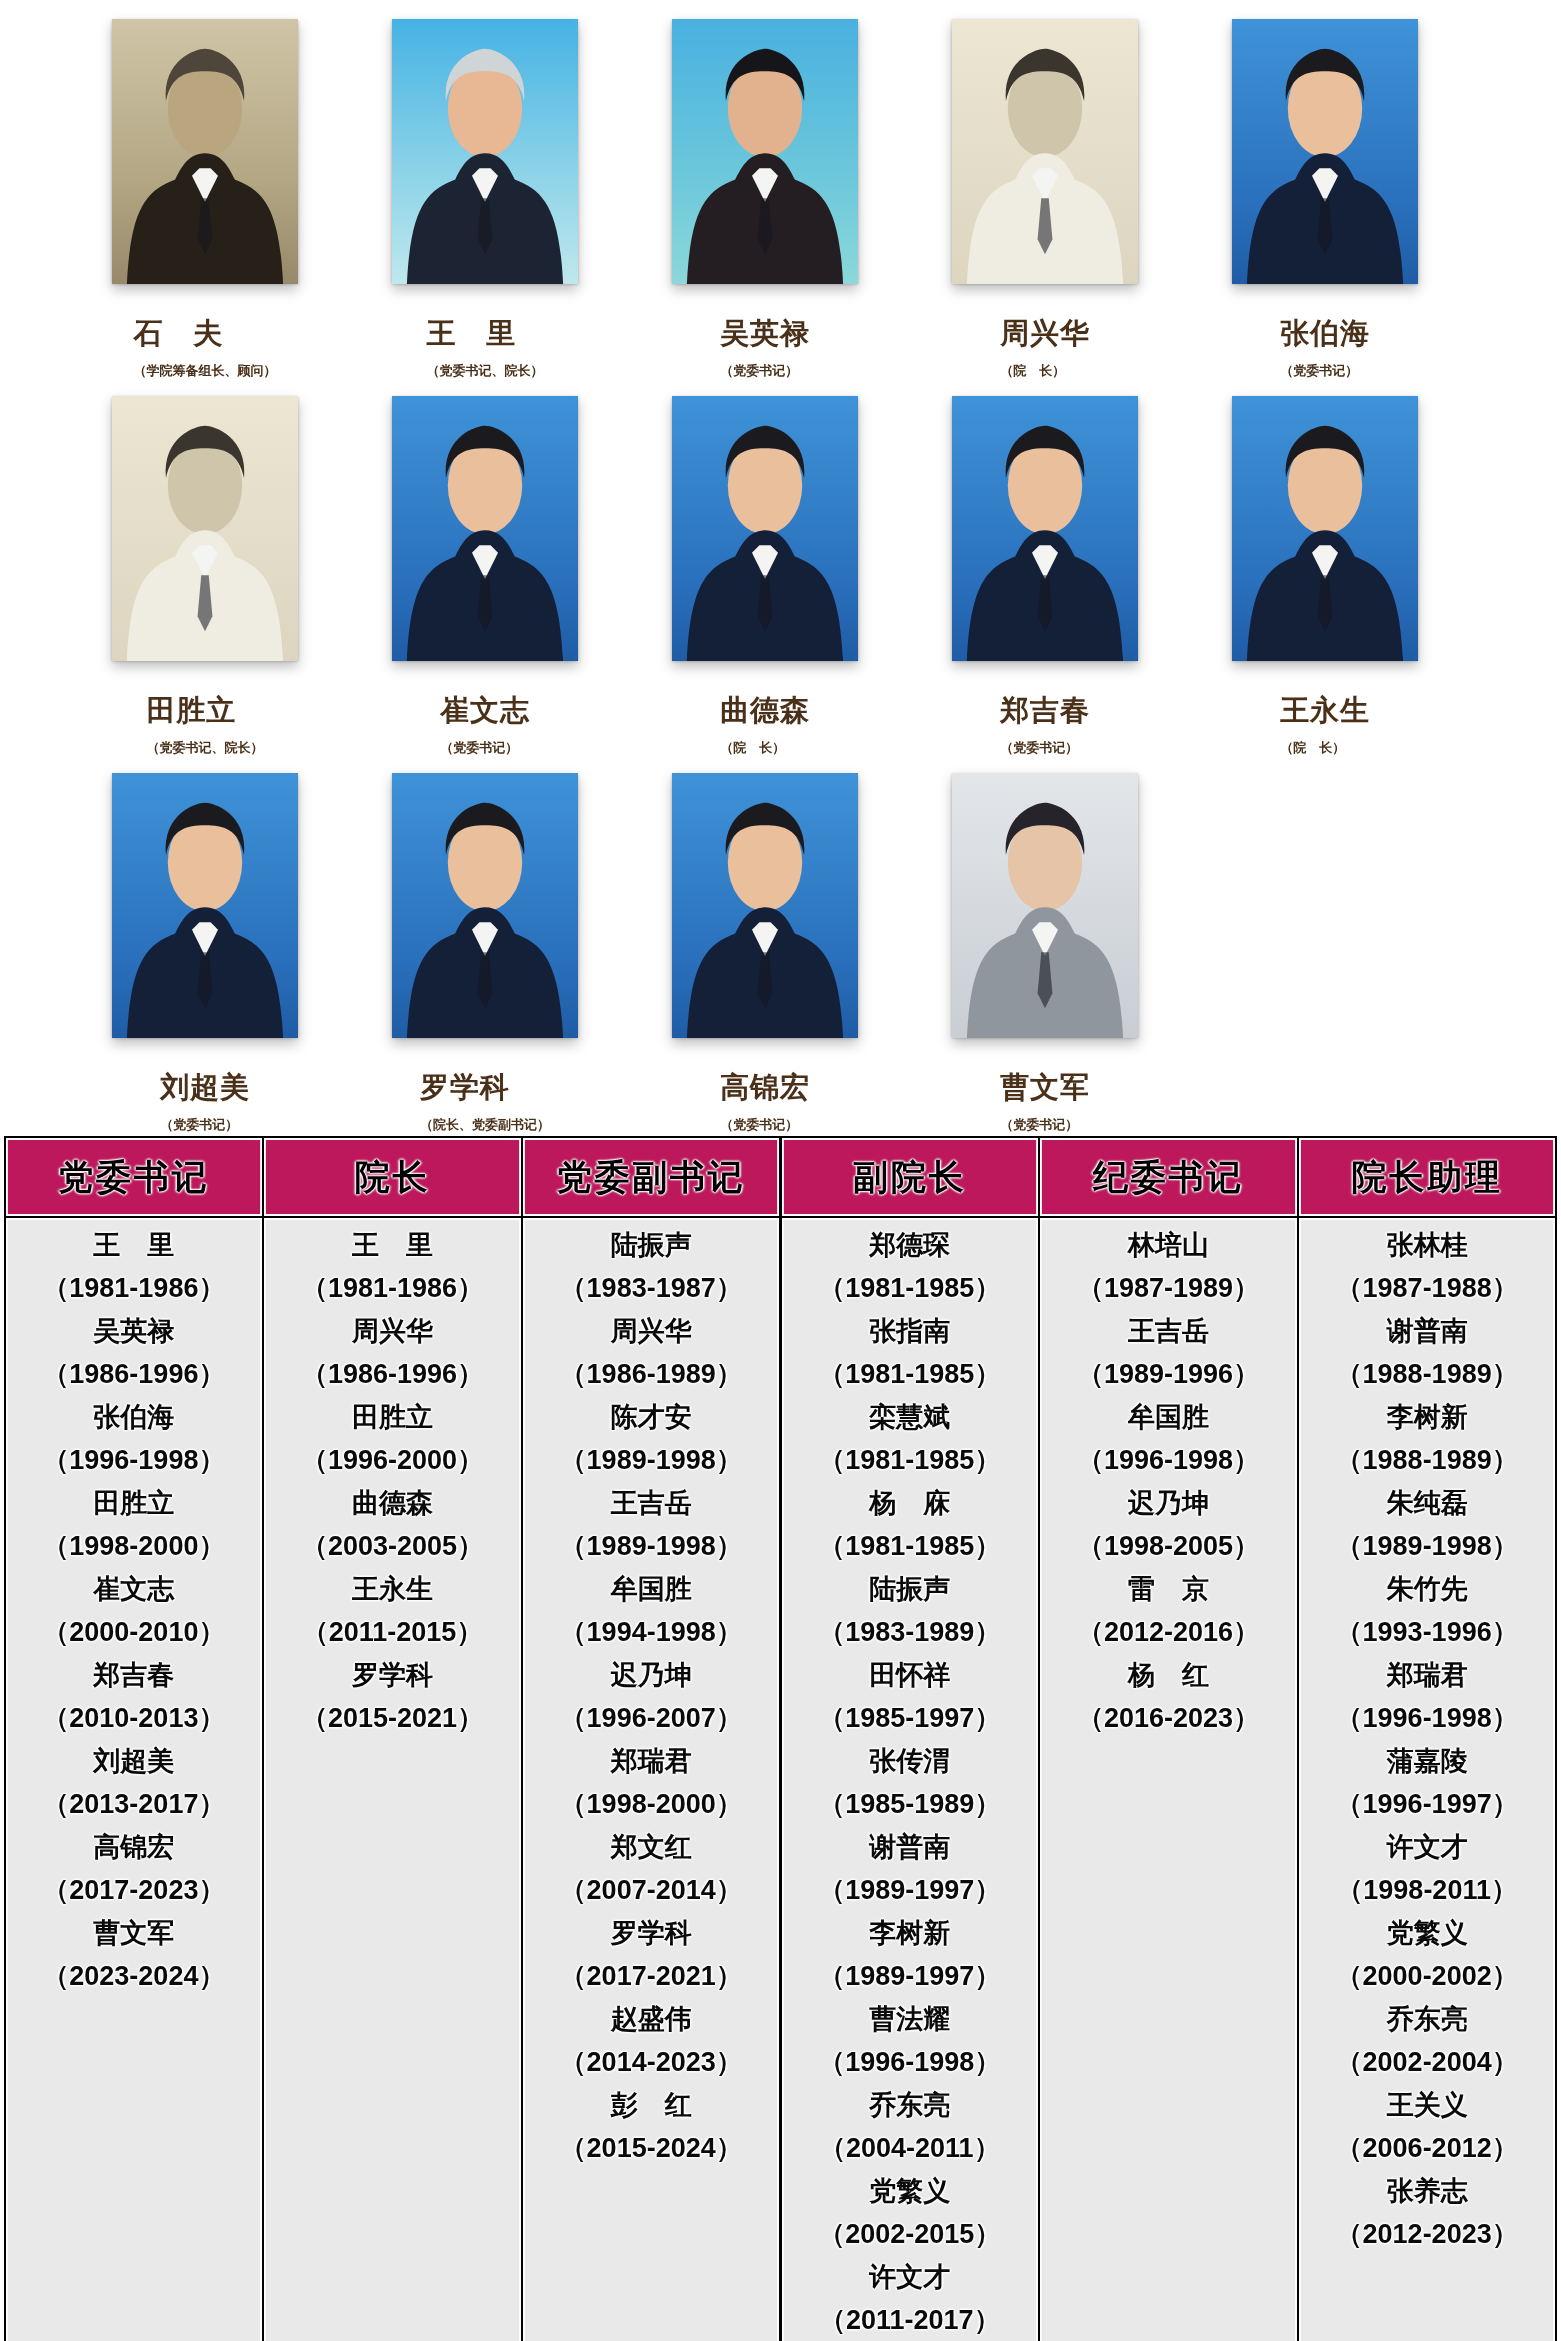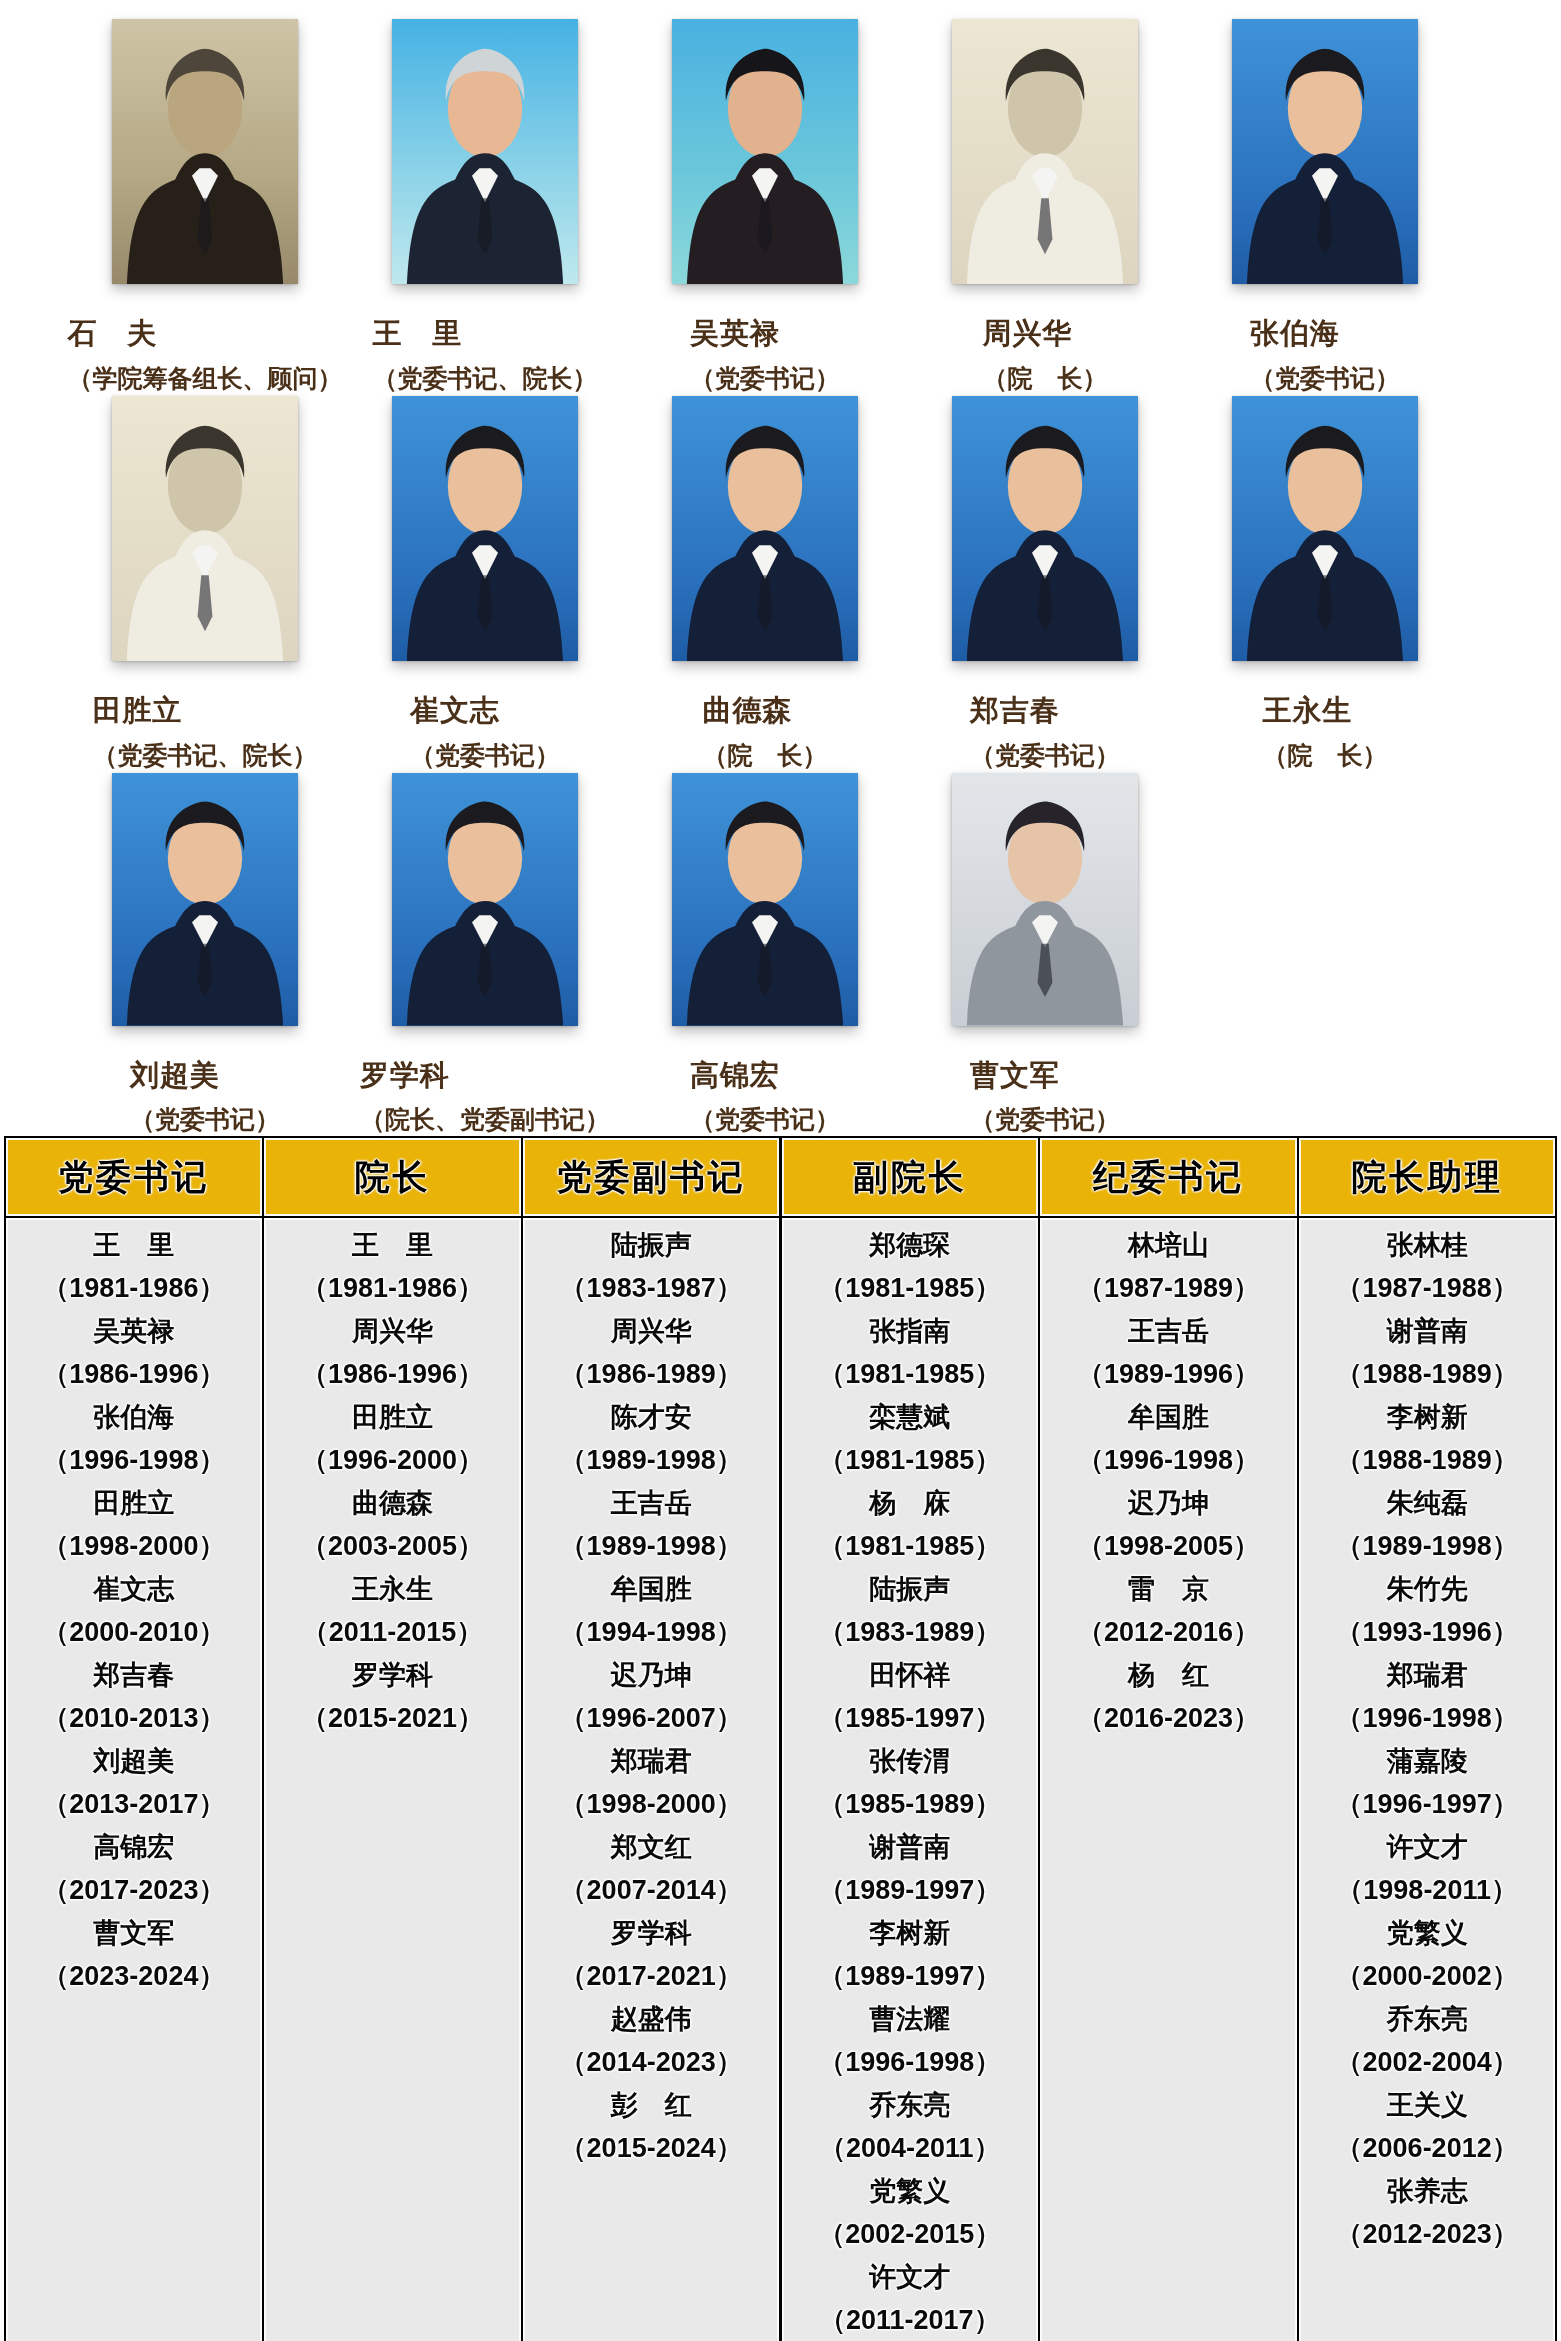--- a/index.html
+++ b/index.html
@@ -25,31 +25,31 @@
   .photo[data-theme="teal"]{--bg:linear-gradient(180deg,#49b0e0 0%,#6cc8da 60%,#8cd8da 100%);--suit:#241d22;--skin:#e2b28e;--hair:#16161a;}
   .photo[data-theme="sepia"]{--bg:linear-gradient(180deg,#cfc5a6 0%,#b3a784 60%,#97896a 100%);--suit:#262019;--skin:#b9a67f;--hair:#4e463a;}
   .photo[data-theme="pale"]{--bg:linear-gradient(180deg,#ece6d2 0%,#ddd5c0 100%);--suit:#efece2;--skin:#cfc5ab;--hair:#3a362e;}
   .photo[data-theme="light"]{--bg:linear-gradient(180deg,#e3e6e9 0%,#c9ced4 100%);--suit:#8f969e;--skin:#e5c4a8;--hair:#26242a;}
   .pname{
     margin-top:30px;font-size:29px;font-weight:bold;color:#4a3018;
     letter-spacing:0.9px;white-space:nowrap;
     text-shadow:0 0 4.7px rgba(255,255,255,.95),0.9px 0.9px 0.9px rgba(255,255,255,.6);
   }
   .ptitle{
-    margin-top:7.5px;font-size:25px;font-weight:bold;color:#4a3018;
+    margin-top:7.5px;font-size:13px;font-weight:bold;color:#4a3018;
     white-space:nowrap;text-shadow:0 0 3.7px rgba(255,255,255,.95);
   }
   
   .table-wrap{
     margin:0 3.7px;height:1533px;
     display:grid;grid-template-columns:repeat(6,1fr);grid-template-rows:78px 1fr;
     gap:2.3px;background:#000;border:2.3px solid #000;
   }
   .th{
-    background:#eab308;box-shadow:inset 0 0 0 1.9px #fcfcfc;
+    background:#be185d;box-shadow:inset 0 0 0 1.9px #fcfcfc;
     display:flex;align-items:center;justify-content:center;
     font-size:35px;font-weight:bold;color:#000;letter-spacing:2.8px;
     text-shadow:-1.4px 0 1.9px #fff,1.4px 0 1.9px #fff,0 -1.4px 1.9px #fff,0 1.4px 1.9px #fff;
   }
   .td{
     background:#e9e9e9;box-shadow:inset 0 0 0 1.9px #fcfcfc;
     padding-top:5.6px;text-align:center;overflow:hidden;
   }
   .entry div{
     line-height:43px;font-size:27px;font-weight:bold;color:#0a0a0a;white-space:nowrap;

